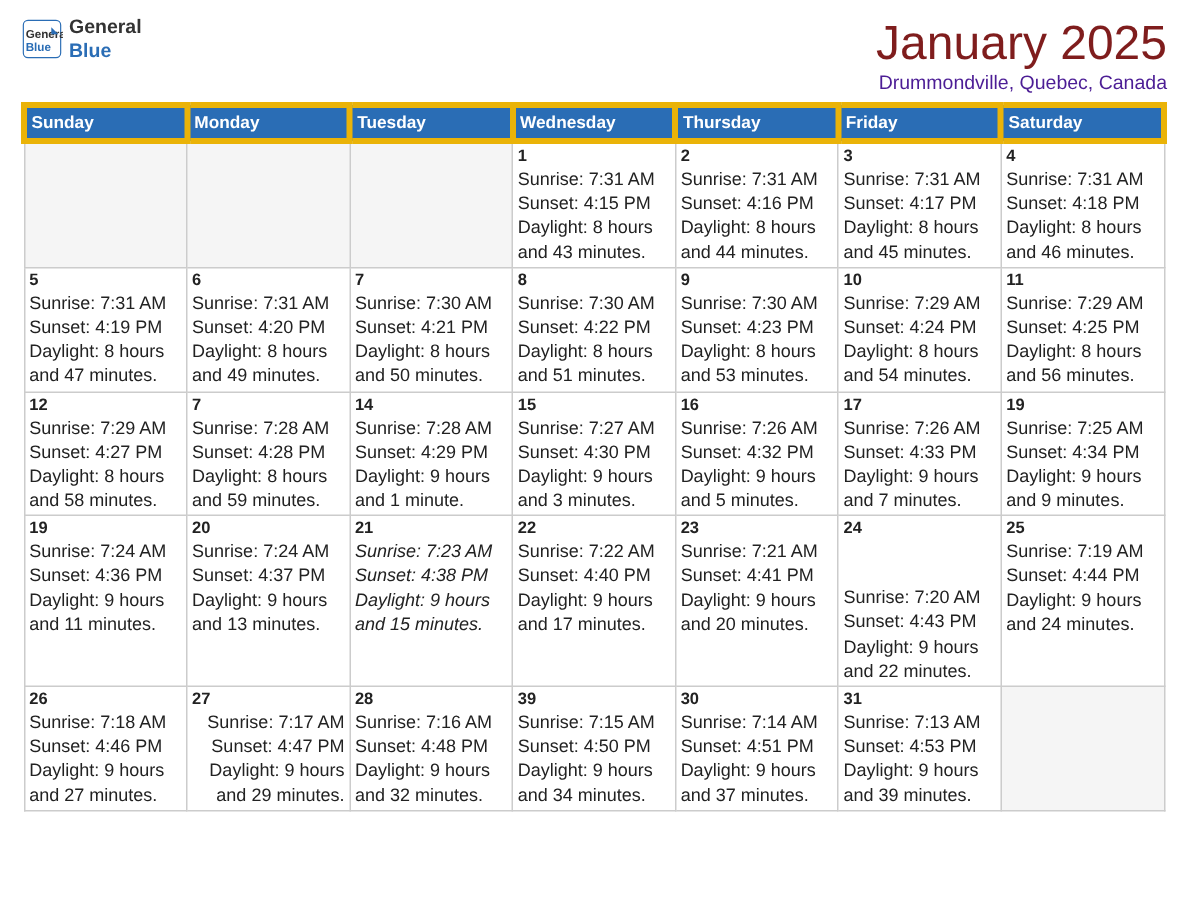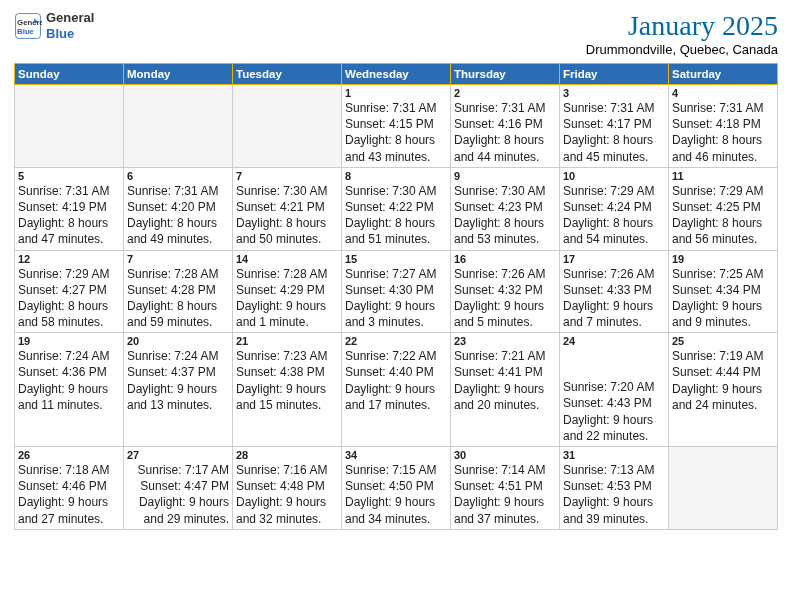--- a/index.html
+++ b/index.html
@@ -28,42 +28,41 @@
       gap: 4px;
     }
     .logo-icon {
       width: 28px;
       height: 28px;
     }
     .title-block {
       text-align: right;
     }
     .month-title {
-      font-size: 28px;
+      font-size: 32px;
       font-weight: normal;
-      color: #0369a1;
-      font-family: Liberation Serif, serif;
+      color: #7f1d1d;
     }
     .location {
       font-size: 13px;
-      color: #000000;
+      color: #4c1d95;
     }
     .calendar-table {
       width: 100%;
       border-collapse: collapse;
       table-layout: fixed;
     }
     .calendar-table th {
       background: #2a6db5;
       color: #fff;
       font-size: 11.5px;
       font-weight: bold;
       padding: 4px 3px;
       text-align: left;
-      border: 1px solid #eab308;
+      border: 4px solid #eab308;
       margin-top: 28px;
     }
     .calendar-table td {
       border: 1px solid #ccc;
       vertical-align: top;
       padding: 2px 3px;
       font-size: 9px;
       color: #222;
       height: 82px;
       background: #fff;
@@ -244,21 +243,21 @@
 Daylight: 9 hours and 11 minutes.</div>
           </td>
           <td>
             <span class="day-number">20</span>
             <div class="cell-text" style="white-space: pre-line;">Sunrise: 7:24 AM
 Sunset: 4:37 PM
 Daylight: 9 hours and 13 minutes.</div>
           </td>
           <td>
             <span class="day-number">21</span>
-            <div class="cell-text" style="white-space: pre-line;">Sunrise: 7:23 AM
+            <div class="cell-text" style="white-space: pre-line; font-style: italic;">Sunrise: 7:23 AM
 Sunset: 4:38 PM
 Daylight: 9 hours and 15 minutes.</div>
           </td>
           <td>
             <span class="day-number">22</span>
             <div class="cell-text" style="white-space: pre-line;">Sunrise: 7:22 AM
 Sunset: 4:40 PM
 Daylight: 9 hours and 17 minutes.</div>
           </td>
           <td>
@@ -293,21 +292,21 @@
 Sunset: 4:47 PM
 Daylight: 9 hours and 29 minutes.</div>
           </td>
           <td>
             <span class="day-number">28</span>
             <div class="cell-text" style="white-space: pre-line;">Sunrise: 7:16 AM
 Sunset: 4:48 PM
 Daylight: 9 hours and 32 minutes.</div>
           </td>
           <td>
-            <span class="day-number">34</span>
+            <span class="day-number">39</span>
             <div class="cell-text" style="white-space: pre-line;">Sunrise: 7:15 AM
 Sunset: 4:50 PM
 Daylight: 9 hours and 34 minutes.</div>
           </td>
           <td>
             <span class="day-number">30</span>
             <div class="cell-text" style="white-space: pre-line;">Sunrise: 7:14 AM
 Sunset: 4:51 PM
 Daylight: 9 hours and 37 minutes.</div>
           </td>

